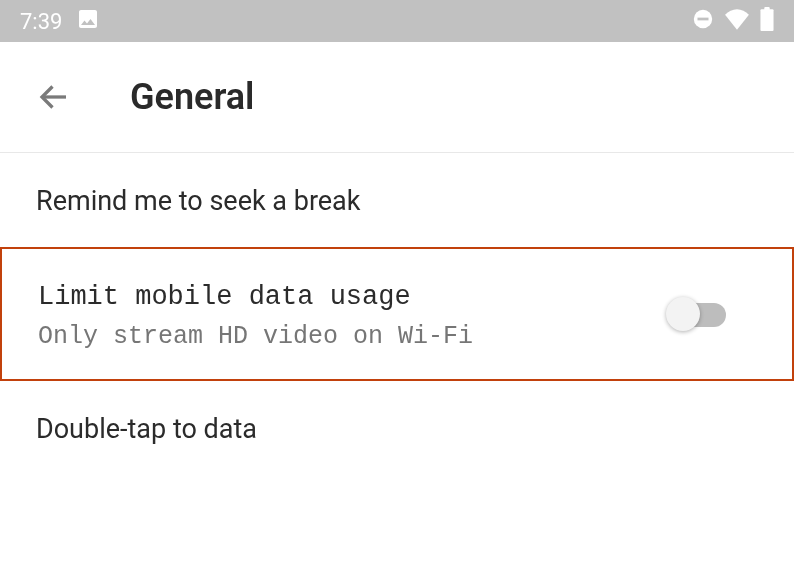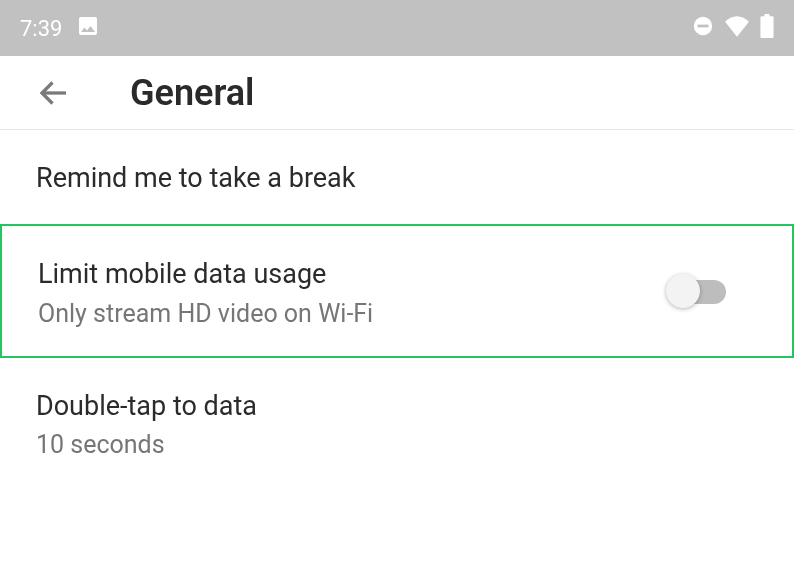--- a/index.html
+++ b/index.html
@@ -4,21 +4,21 @@
   <style>
     * { margin: 0; padding: 0; box-sizing: border-box; }
     body {
       width: 794px;
       height: 570px;
       font-family: Roboto, Arial, sans-serif;
       background: #fff;
       overflow: hidden;
     }
     .status-bar {
-      height: 56px;
+      height: 42px;
       background: #c1c1c1;
       display: flex;
       align-items: center;
       padding: 0 20px;
       color: #fff;
       gap: 18px;
     }
     .status-left {
       display: flex;
       align-items: center;
@@ -28,21 +28,21 @@
       font-size: 22px;
       font-weight: 400;
     }
     .status-right {
       margin-left: auto;
       display: flex;
       align-items: center;
       gap: 10px;
     }
     .header {
-      height: 74px;
+      height: 111px;
       display: flex;
       align-items: center;
       padding: 0 36px;
       border-bottom: 1px solid #e8e8e8;
     }
     .back-arrow {
       color: #7a7a7a;
       display: flex;
       align-items: center;
     }
@@ -67,24 +67,25 @@
       line-height: 1.35;
       font-weight: 400;
     }
     .setting-sub {
       font-size: 25px;
       color: #767676;
       margin-top: 6px;
       font-weight: 400;
     }
     .highlighted {
-      border: 2px solid #22c55e;
+      border: 2px solid #c2410c;
       border-left-width: 2px;
       border-right-width: 2px;
       margin-top: -1px;
+      font-family: Liberation Mono, monospace;
     }
     .toggle {
       width: 56px;
       height: 24px;
       background: #bdbdbd;
       border-radius: 12px;
       position: relative;
       margin-right: 30px;
       flex-shrink: 0;
     }
@@ -137,32 +138,31 @@
     <svg width="36" height="36" viewBox="0 0 24 24" fill="none" stroke="#7a7a7a" stroke-width="2.2">
         <line x1="20" y1="12" x2="4" y2="12"></line>
         <polyline points="11 5 4 12 11 19"></polyline>
       </svg>
   </span>
   <span class="header-title">General</span>
 </div>
 
 <div class="setting-item">
   <div class="setting-text">
-    <div class="setting-title">Remind me to take a break</div>
+    <div class="setting-title">Remind me to seek a break</div>
   </div>
 </div>
 
 <div class="setting-item highlighted">
   <div class="setting-text">
     <div class="setting-title">Limit mobile data usage</div>
     <div class="setting-sub">Only stream HD video on Wi-Fi</div>
   </div>
   <div class="toggle">
     <div class="toggle-knob"></div>
   </div>
 </div>
 
 <div class="setting-item" style="border-bottom:none">
   <div class="setting-text">
     <div class="setting-title">Double-tap to data</div>
-    <div class="setting-sub">10 seconds</div>
   </div>
 </div>
 
 </body></html>

